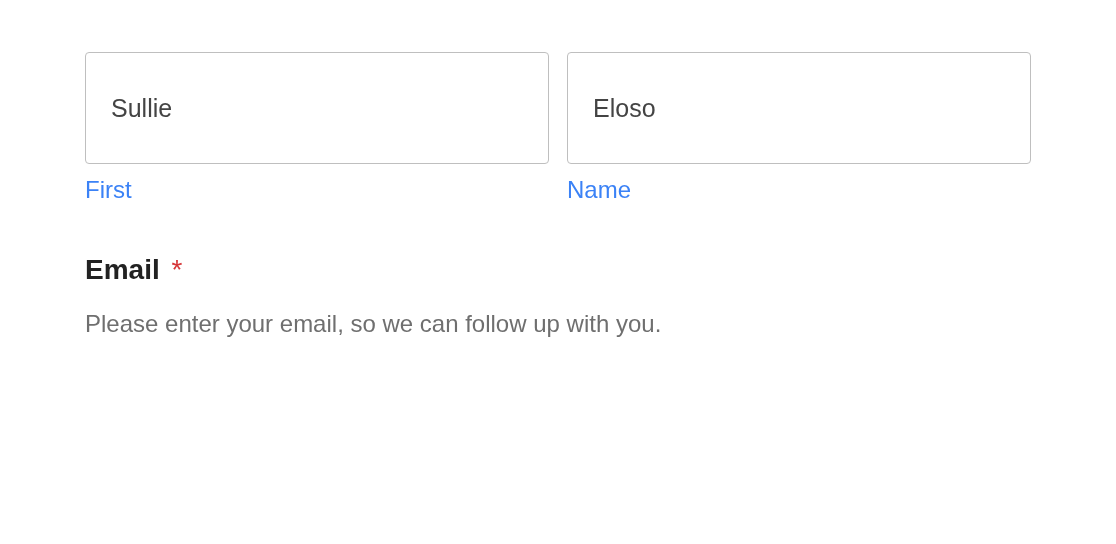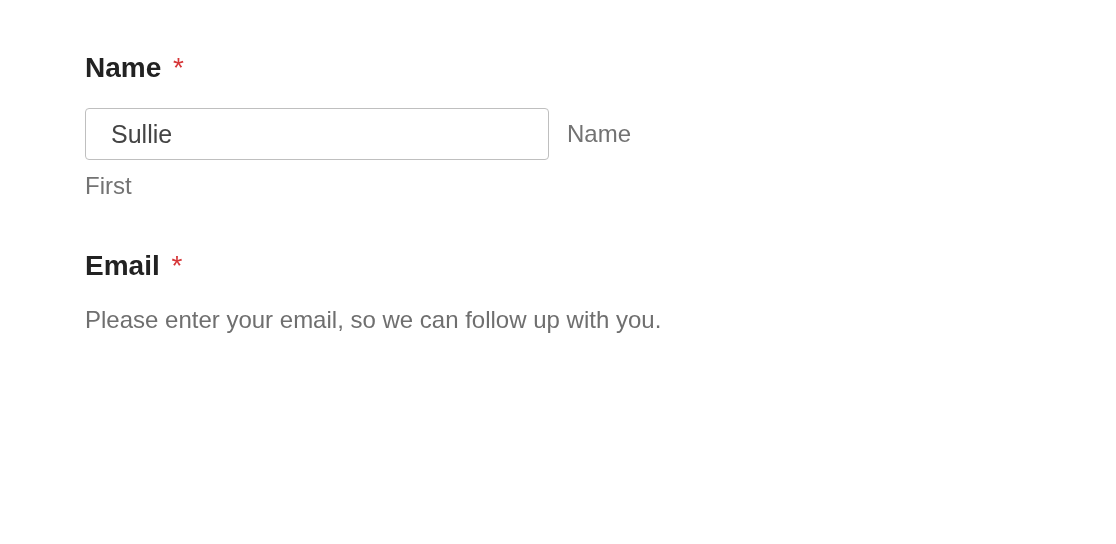--- a/index.html
+++ b/index.html
@@ -32,54 +32,51 @@
       display: flex;
       gap: 18px;
     }
     .name-col {
       flex: 1;
     }
     .text-input {
       width: 100%;
       font-size: 25px;
       color: #444;
-      padding: 10px 25px;
+      padding: 40px 25px;
       border: 1px solid #bfbfbf;
       border-radius: 4px;
       font-family: inherit;
       line-height: 1.2;
     }
     .sub-label {
       display: block;
       font-size: 24px;
-      color: #737373;
+      color: #3b82f6;
       margin-top: 12px;
       font-weight: 400;
     }
     .description {
       display: block;
       font-size: 24px;
       color: #6f6f6f;
       font-weight: 400;
     }
   </style>
 </head>
 <body>
 
 <div class="field-group">
-  <label class="field-label">
-    <span>Name</span>
-    <span class="required">*</span>
-  </label>
   <div class="name-row">
     <div class="name-col">
       <input type="text" class="text-input" value="Sullie" style="">
       <span class="sub-label">First</span>
     </div>
     <div class="name-col">
+      <input type="text" class="text-input" value="Eloso" style="">
       <span class="sub-label">Name</span>
     </div>
   </div>
 </div>
 
 <div class="field-group">
   <label class="field-label">
     <span>Email</span>
     <span class="required">*</span>
   </label>

